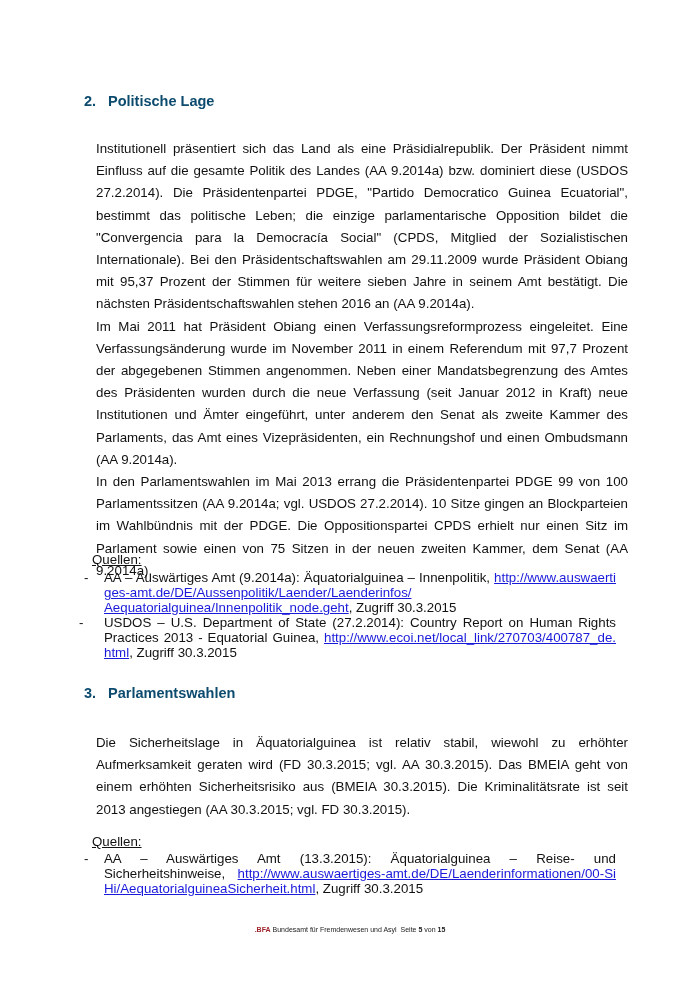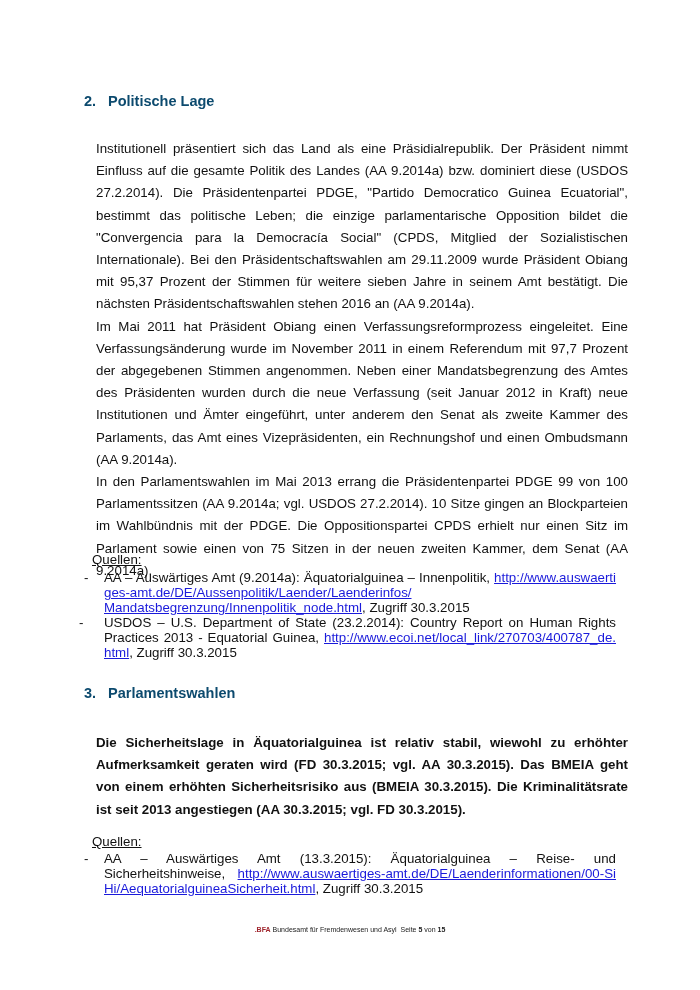--- a/index.html
+++ b/index.html
@@ -39,35 +39,35 @@
     <span class="p">Im Mai 2011 hat Präsident Obiang einen Verfassungsreformprozess eingeleitet. Eine Verfassungsänderung wurde im November 2011 in einem Referendum mit 97,7 Prozent der abgegebenen Stimmen angenommen. Neben einer Mandatsbegrenzung des Amtes des Präsidenten wurden durch die neue Verfassung (seit Januar 2012 in Kraft) neue Institutionen und Ämter eingeführt, unter anderem den Senat als zweite Kammer des Parlaments, das Amt eines Vizepräsidenten, ein Rechnungshof und einen Ombudsmann (AA 9.2014a).</span>
     <span class="p">In den Parlamentswahlen im Mai 2013 errang die Präsidentenpartei PDGE 99 von 100 Parlamentssitzen (AA 9.2014a; vgl. USDOS 27.2.2014). 10 Sitze gingen an Blockparteien im Wahlbündnis mit der PDGE. Die Oppositionspartei CPDS erhielt nur einen Sitz im Parlament sowie einen von 75 Sitzen in der neuen zweiten Kammer, dem Senat (AA 9.2014a).</span>
   </div>
 
   <p class="quellen" style="top:544px;">Quellen:</p>
 
   <ul class="src" style="top:570px;">
     <li>
       <span class="dash">-</span>
       <span>AA – Auswärtiges Amt (9.2014a): Äquatorialguinea – Innenpolitik,</span>
-      <a href="#" title="http://www.auswaertiges-amt.de/DE/Aussenpolitik/Laender/Laenderinfos/Aequatorialguinea/Innenpolitik_node.html"><span>http://www.auswaertiges-amt.de/DE/Aussenpolitik/Laender/Laenderinfos/</span><br><span>Mandatsbegrenzung/Innenpolitik_node.html</span></a><span>, Zugriff 30.3.2015</span>
+      <a href="#" title="http://www.auswaertiges-amt.de/DE/Aussenpolitik/Laender/Laenderinfos/Aequatorialguinea/Innenpolitik_node.html"><span>http://www.auswaertiges-amt.de/DE/Aussenpolitik/Laender/Laenderinfos/</span><br><span>Aequatorialguinea/Innenpolitik_node.geht</span></a><span>, Zugriff 30.3.2015</span>
     </li>
     <li class="second">
       <span class="dash">-</span>
-      <span>USDOS – U.S. Department of State (23.2.2014): Country Report on Human Rights Practices 2013 - Equatorial Guinea,</span>
+      <span>USDOS – U.S. Department of State (27.2.2014): Country Report on Human Rights Practices 2013 - Equatorial Guinea,</span>
       <a href="#">http://www.ecoi.net/local_link/270703/400787_de.html</a><span>, Zugriff 30.3.2015</span>
     </li>
   </ul>
 
   <h2 style="top:685px;">
     <span class="num">3.</span>
     <span>Parlamentswahlen</span>
   </h2>
 
-  <div class="para" style="top:720px;font-weight:bold;">
+  <div class="para" style="top:720px;">
     <span class="p">Die Sicherheitslage in Äquatorialguinea ist relativ stabil, wiewohl zu erhöhter Aufmerksamkeit geraten wird (FD 30.3.2015; vgl. AA 30.3.2015). Das BMEIA geht von einem erhöhten Sicherheitsrisiko aus (BMEIA 30.3.2015). Die Kriminalitätsrate ist seit 2013 angestiegen (AA 30.3.2015; vgl. FD 30.3.2015).</span>
   </div>
 
   <p class="quellen" style="top:826px;">Quellen:</p>
 
   <ul class="src" style="top:851px;">
     <li>
       <span class="dash">-</span>
       <span>AA – Auswärtiges Amt (13.3.2015): Äquatorialguinea – Reise- und Sicherheitshinweise,</span>
       <a href="#">http://www.auswaertiges-amt.de/DE/Laenderinformationen/00-SiHi/AequatorialguineaSicherheit.html</a><span>, Zugriff 30.3.2015</span>

